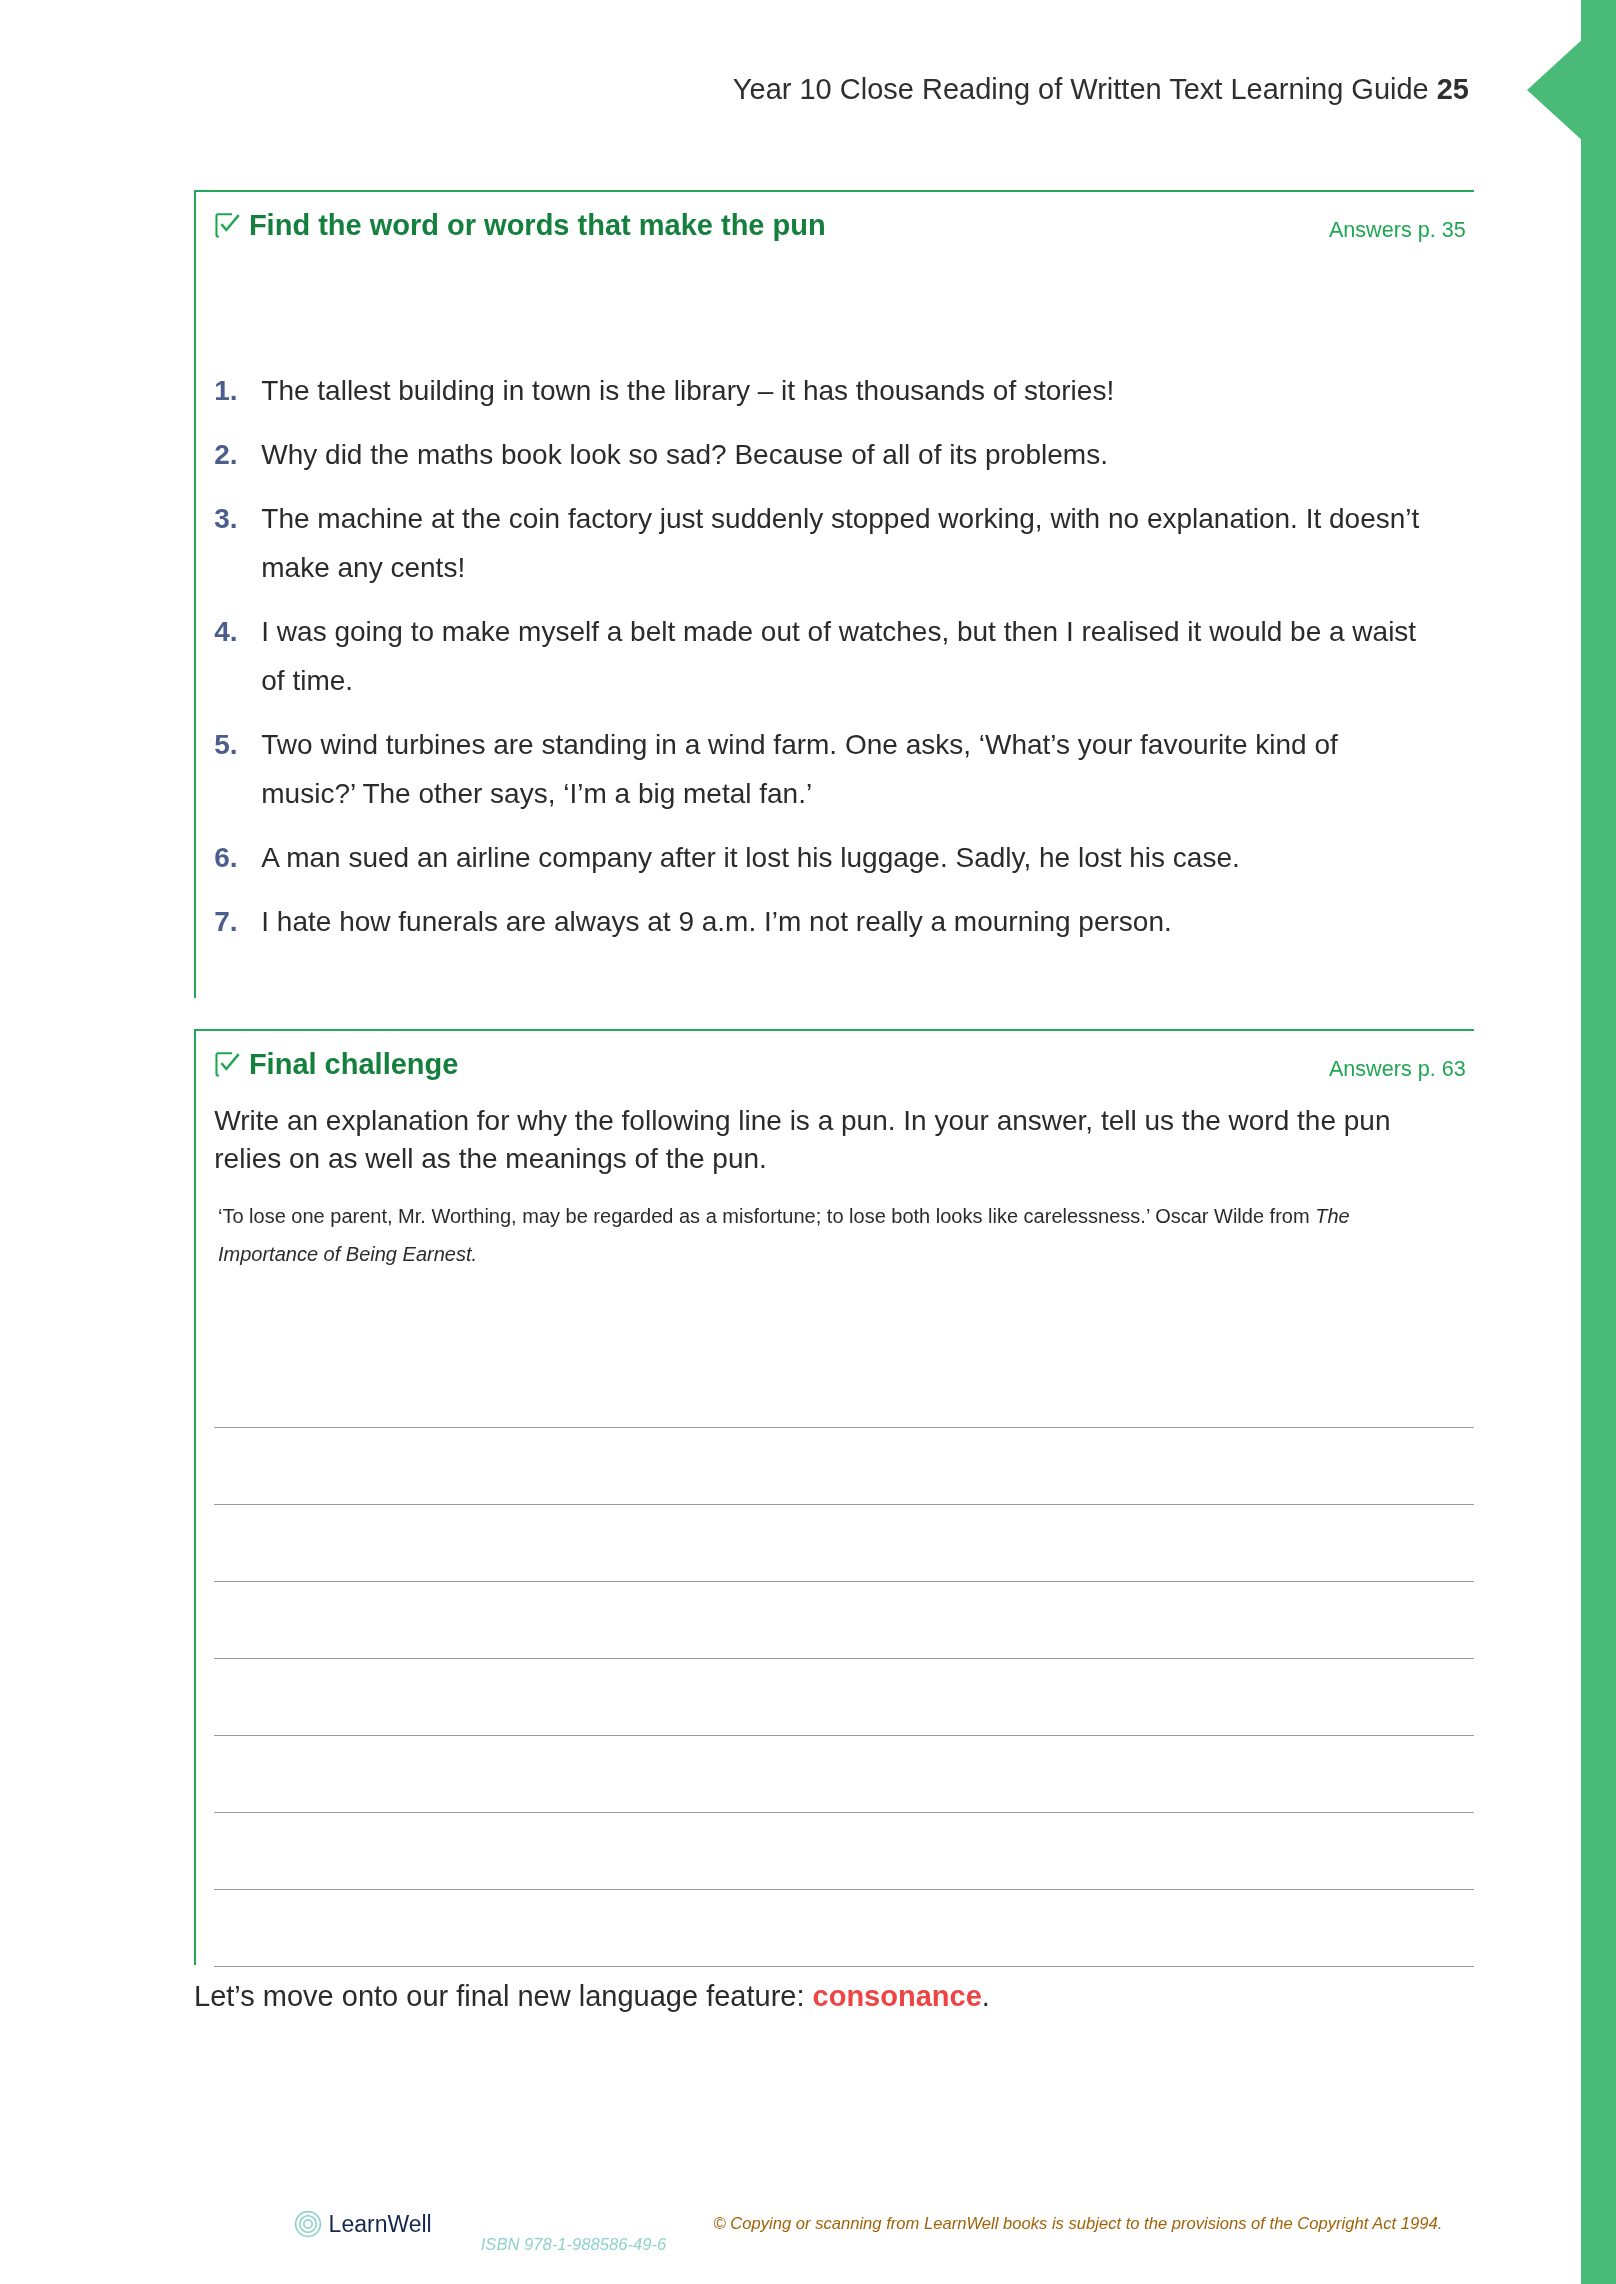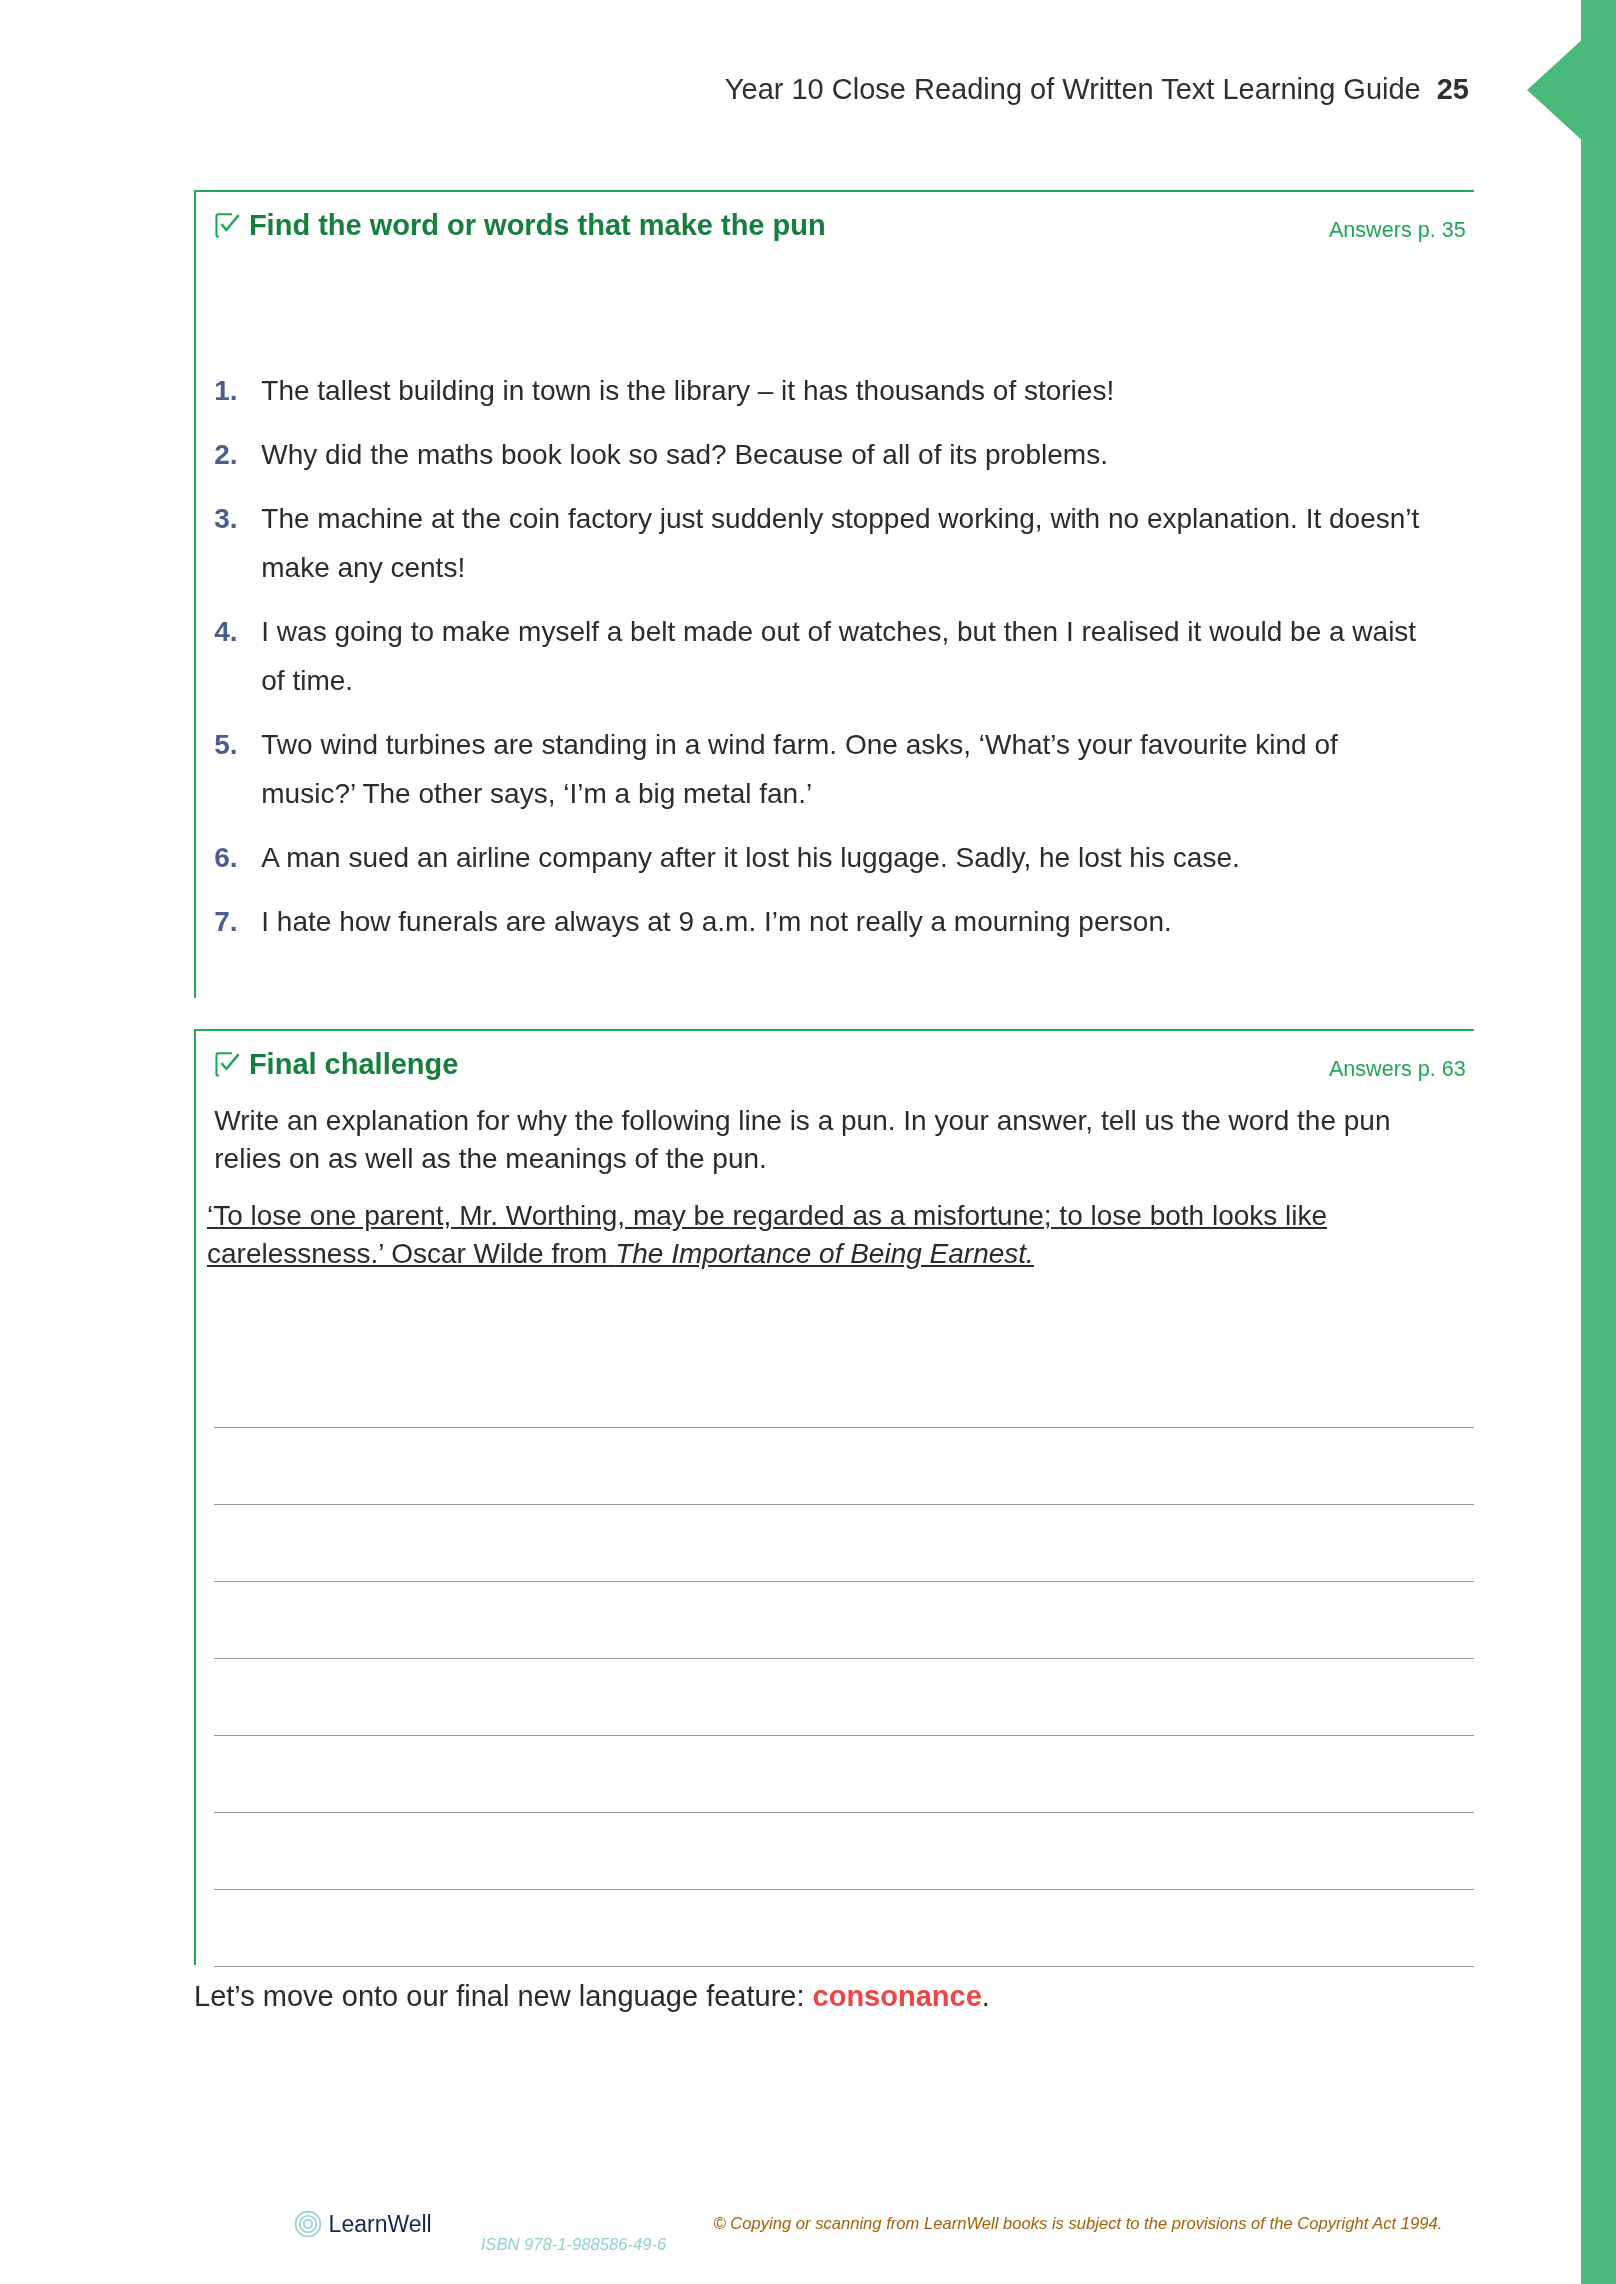--- a/index.html
+++ b/index.html
@@ -6,37 +6,37 @@
   body {
     width: 1617px; height: 2284px; position: relative; overflow: hidden;
     background: #ffffff;
     font-family: "Liberation Sans", "DejaVu Sans", sans-serif;
     color: #2b2b2b;
   }
   .side-bar { position: absolute; left: 1581px; top: 0; width: 36px; height: 2284px; background: #4aba79; }
   .side-tab { position: absolute; left: 1527px; top: 37px; width: 58px; height: 106px; background: #4aba79;
     clip-path: polygon(100% 0, 100% 100%, 0 50%); }
   .running-head { position: absolute; top: 73px; right: 148px; font-size: 29px; color: #2f2f2f; }
-  .running-head .pg { font-weight: bold; margin-left: 16px; }
+  .running-head .pg { font-weight: bold; margin-left: 8px; }
 
   .box { position: absolute; left: 194px; border-top: 2.5px solid #22a95a; border-left: 2.5px solid #22a95a; }
   .box1 { top: 190px; width: 1278px; height: 806px; }
   .box2 { top: 1029px; width: 1278px; height: 934px; }
 
   .box-title { position: absolute; left: 18.3px; top: 16.6px; font-size: 29px; font-weight: bold; color: #15803d; display: flex; align-items: center; }
   .box-title svg { width: 28px; height: 28px; margin-right: 6.6px; }
   .answers { position: absolute; right: 8.3px; top: 25px; font-size: 21.6px; color: #1fa653; }
   .intro { position: absolute; left: 18.3px; top: 71px; width: 1196px; font-size: 28px; line-height: 38px; color: #2b2b2b; }
 
   ol.puns { position: absolute; left: 18.3px; top: 174px; width: 1246px; list-style: none; margin: 0; padding: 0; }
   ol.puns li { display: flex; font-size: 28px; line-height: 49px; margin-bottom: 15px; }
   ol.puns li .num { width: 47px; flex: 0 0 47px; font-weight: bold; color: #4b5e8c; }
   ol.puns li .txt { flex: 1; padding-right: 33px; }
 
-  .quote { position: absolute; left: 11px; top: 166px; width: 1230px; font-size: 28px; line-height: 38px; text-decoration: underline; }
+  .quote { position: absolute; left: 22px; top: 166px; width: 1230px; font-size: 20px; line-height: 38px; }
   .quote i { font-style: italic; }
   .lines { position: absolute; left: 18.3px; top: 320px; width: 1260px; }
   .lines .line { height: 76px; border-bottom: 1.7px solid #9a9a9a; }
 
   .closing { position: absolute; left: 194px; top: 1980px; font-size: 29px; color: #2b2b2b; }
   .closing b { color: #ef4444; }
 
   .footer { position: absolute; left: 294px; top: 2193px; display: flex; align-items: center; font-size: 16.6px; gap: 29px; }
   .footer .logo { display: flex; align-items: center; margin-right: 20px; }
   .footer .logo-text { font-size: 23px; color: #15264f; margin-left: 6.6px; }

